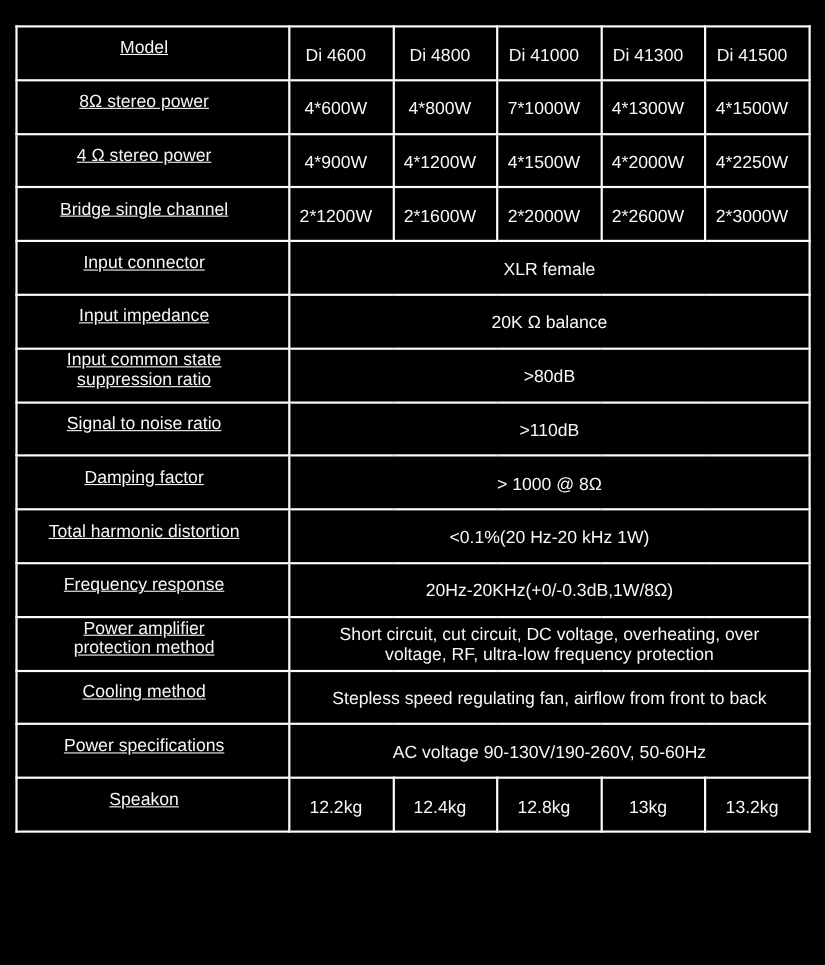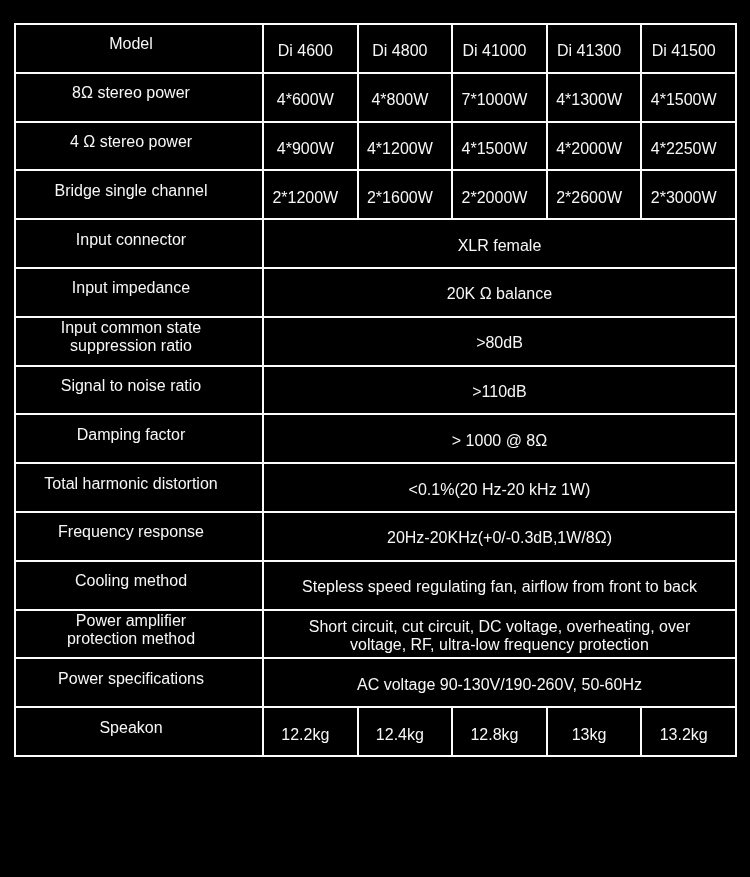--- a/index.html
+++ b/index.html
@@ -32,20 +32,21 @@
     text-align: center;
     vertical-align: middle;
     overflow: hidden;
     white-space: nowrap;
   }
   .spec-table tr {
     height: 48.8px;
   }
   .label-cell {
     padding: 0 20px 8px 4px;
+    text-decoration: underline;
   }
   .value-cell {
     padding: 6px 12px 0 2px;
   }
   .value-cell.merged {
     padding: 4px 6px 0 6px;
   }
   .spec-table td span {
     display: inline;
     margin-top: 44px;
@@ -119,26 +120,26 @@
         </tr>
         <tr class="row">
           <td class="cell label-cell">Total harmonic distortion</td>
           <td class="cell value-cell merged" colspan="5">&lt;0.1%(20 Hz-20 kHz 1W)</td>
         </tr>
         <tr class="row">
           <td class="cell label-cell">Frequency response</td>
           <td class="cell value-cell merged" colspan="5">20Hz-20KHz(+0/-0.3dB,1W/8Ω)</td>
         </tr>
         <tr class="row">
+          <td class="cell label-cell"><span class="text-line">Power amplifier</span><br><span class="text-line">protection method</span></td>
+          <td class="cell value-cell merged" colspan="5"><span class="text-line">Short circuit, cut circuit, DC voltage, overheating, over</span><br><span class="text-line">voltage, RF, ultra-low frequency protection</span></td>
+        </tr>
+        <tr class="row">
           <td class="cell label-cell">Cooling method</td>
           <td class="cell value-cell merged" colspan="5">Stepless speed regulating fan, airflow from front to back</td>
-        </tr>
-        <tr class="row">
-          <td class="cell label-cell"><span class="text-line">Power amplifier</span><br><span class="text-line">protection method</span></td>
-          <td class="cell value-cell merged" colspan="5"><span class="text-line">Short circuit, cut circuit, DC voltage, overheating, over</span><br><span class="text-line">voltage, RF, ultra-low frequency protection</span></td>
         </tr>
         <tr class="row">
           <td class="cell label-cell">Power specifications</td>
           <td class="cell value-cell merged" colspan="5">AC voltage 90-130V/190-260V, 50-60Hz</td>
         </tr>
         <tr class="row">
           <td class="cell label-cell">Speakon</td>
           <td class="cell value-cell">12.2kg</td>
           <td class="cell value-cell">12.4kg</td>
           <td class="cell value-cell">12.8kg</td>

